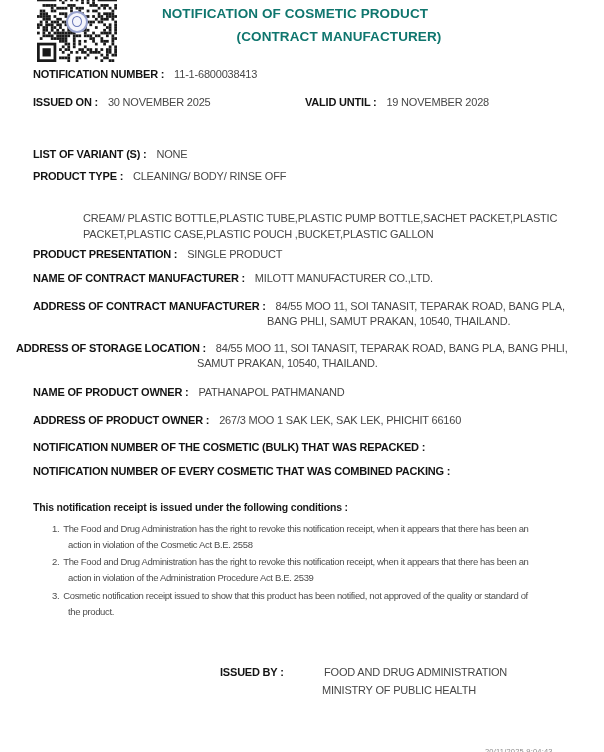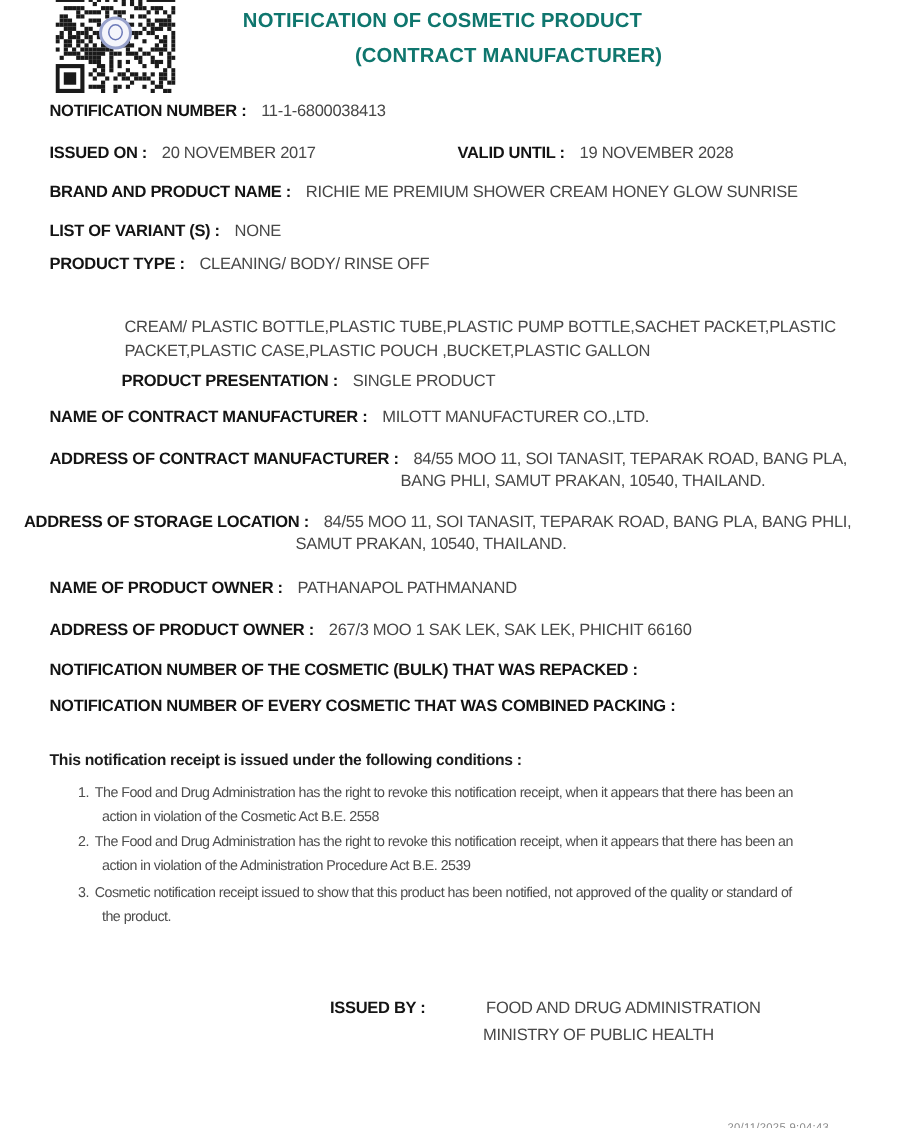--- a/index.html
+++ b/index.html
@@ -372,46 +372,42 @@
   <div class="abs title" style="top:6px;">NOTIFICATION OF COSMETIC PRODUCT</div>
   <div class="abs title" style="top:29px;padding-left:44px;">(CONTRACT MANUFACTURER)</div>
 
   <div class="abs row" style="left:33px;top:67px;">
     <span class="lbl">NOTIFICATION NUMBER :</span>
     <span class="val">11-1-6800038413</span>
   </div>
 
   <div class="abs row" style="left:33px;top:95px;">
     <span class="lbl">ISSUED ON :</span>
-    <span class="val">20 NOVEMBER 2017</span>
+    <span class="val">30 NOVEMBER 2025</span>
   </div>
   <div class="abs row" style="left:305px;top:95px;">
     <span class="lbl">VALID UNTIL :</span>
     <span class="val">19 NOVEMBER 2028</span>
   </div>
 
-  <div class="abs row" style="left:33px;top:121px;">
-    <span class="lbl">BRAND AND PRODUCT NAME :</span>
-    <span class="val">RICHIE ME PREMIUM SHOWER CREAM HONEY GLOW SUNRISE</span>
-  </div>
 
   <div class="abs row" style="left:33px;top:147px;">
     <span class="lbl">LIST OF VARIANT (S) :</span>
     <span class="val">NONE</span>
   </div>
 
   <div class="abs row" style="left:33px;top:169px;">
     <span class="lbl">PRODUCT TYPE :</span>
     <span class="val">CLEANING/ BODY/ RINSE OFF</span>
   </div>
 
   <div class="abs valline" style="left:83px;top:212px;">CREAM/ PLASTIC BOTTLE,PLASTIC TUBE,PLASTIC PUMP BOTTLE,SACHET PACKET,PLASTIC</div>
   <div class="abs valline" style="left:83px;top:228px;">PACKET,PLASTIC CASE,PLASTIC POUCH ,BUCKET,PLASTIC GALLON</div>
 
-  <div class="abs row" style="left:33px;top:247px;margin-left:48px;">
+  <div class="abs row" style="left:33px;top:247px;">
     <span class="lbl">PRODUCT PRESENTATION :</span>
     <span class="val">SINGLE PRODUCT</span>
   </div>
 
   <div class="abs row" style="left:33px;top:271px;">
     <span class="lbl">NAME OF CONTRACT MANUFACTURER :</span>
     <span class="val">MILOTT MANUFACTURER CO.,LTD.</span>
   </div>
 
   <div class="abs row" style="left:33px;top:299px;">

